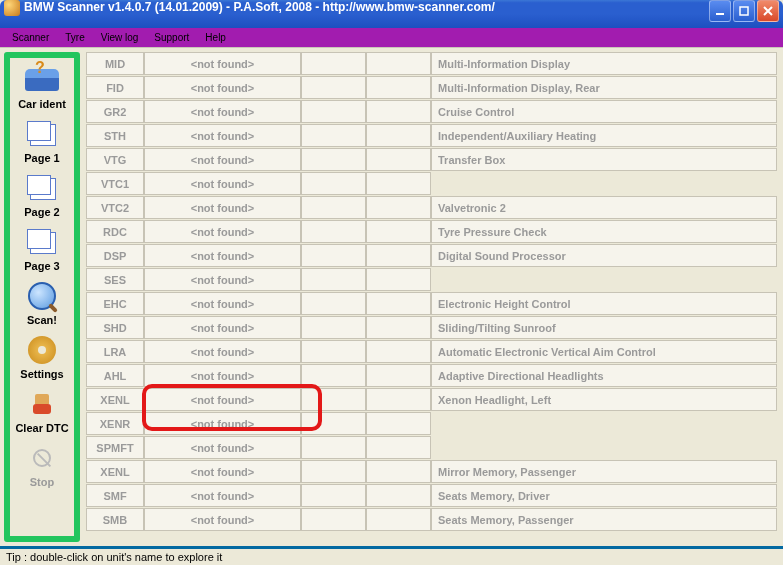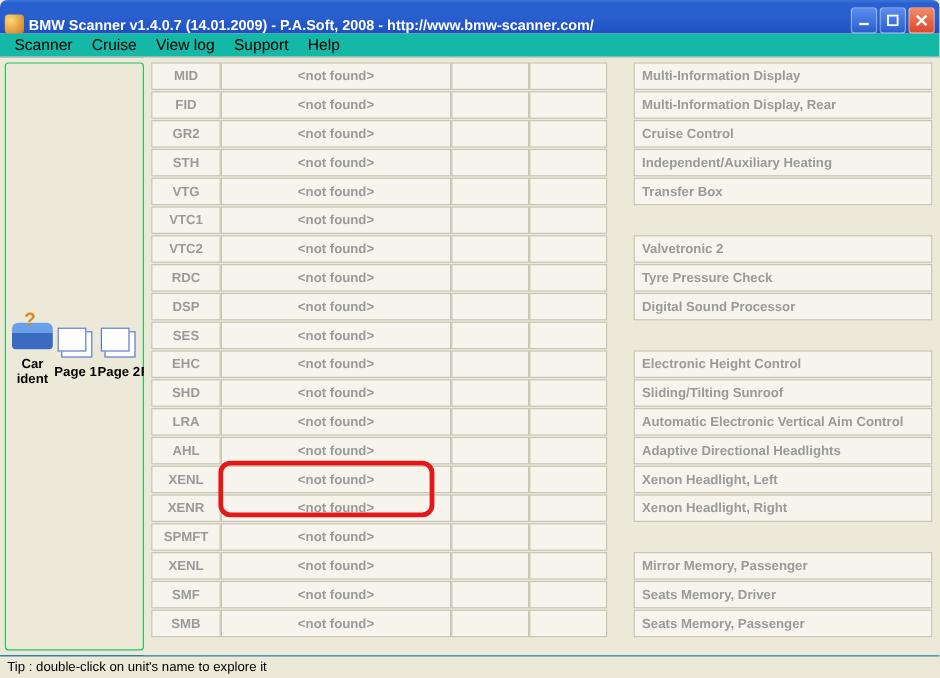--- a/index.html
+++ b/index.html
@@ -9,21 +9,21 @@
     font-size: 11px;
     background: #ece9d8;
     width: 783px;
     height: 565px;
     overflow: hidden;
   }
   .titlebar {
     background: linear-gradient(to bottom, #3b77d6 0%, #2a5fcf 10%, #2a5fcf 50%, #1d4fc0 100%);
     height: 28px;
     display: flex;
-    align-items: flex-end;
+    align-items: flex-start;
     padding: 0 4px;
     color: #fff;
     font-weight: bold;
     font-size: 12px;
     border-radius: 6px 6px 0 0;
   }
   .titlebar .appicon {
     width: 16px; height: 16px;
     background: radial-gradient(circle at 30% 30%, #ffd77a, #c97a1a);
     border-radius: 3px;
@@ -41,45 +41,45 @@
     align-items: center;
     justify-content: center;
     color: #fff;
     font-weight: bold;
     font-size: 13px;
   }
   .winbtn.min, .winbtn.max { background: linear-gradient(to bottom,#5a8cf0,#2a5fcf); }
   .winbtn.close { background: linear-gradient(to bottom,#f08a6a,#d94a2a); }
   .winbtn svg { width: 12px; height: 12px; }
   .menubar {
-    background: #14b8a6;
+    background: #a21caf;
     height: 20px;
     display: flex;
     align-items: center;
     padding: 0 4px;
     border-bottom: 1px solid #cac6b8;
-    font-size: 13px;
+    font-size: 10px;
     gap: 0;
   }
   .menuitem {
     padding: 2px 8px;
     cursor: default;
   }
   .content {
     display: flex;
     height: calc(565px - 28px - 20px - 19px);
   }
   .sidebar {
-    width: 116px;
+    width: 76px;
     background: #ece9d8;
     display: flex;
-    flex-direction: row;
+    flex-direction: column;
     align-items: center;
     padding: 6px 4px;
-    border: 1px solid #22c55e;
+    border: 6px solid #22c55e;
     margin: 4px 0 4px 4px;
     border-radius: 3px;
   }
   .side-item {
     width: 90px;
     text-align: center;
     margin-bottom: 8px;
     cursor: default;
   }
   .side-item.disabled { color: #9a9a9a; }
@@ -112,35 +112,35 @@
     display: flex;
     align-items: center;
     padding: 0 6px;
     color: #9a9a9a;
     font-weight: bold;
     font-size: 11px;
     overflow: hidden;
     white-space: nowrap;
   }
   .c-abbr { width: 58px; justify-content: center; }
-  .c-stat { width: 192px; justify-content: center; }
+  .c-stat { width: 157px; justify-content: center; }
   .c-empty1 { width: 65px; }
   .c-empty2 { width: 65px; }
-  .c-desc { flex: 1; justify-content: flex-start; margin-left: 22px; }
+  .c-desc { flex: 1; justify-content: flex-start; }
   .highlight-box {
     position: absolute;
     border: 4px solid #e31818;
     border-radius: 10px;
     pointer-events: none;
   }
   .main-wrapper { position: relative; flex: 1; display:flex;}
   .statusbar {
     height: 19px;
     background: #ece9d8;
-    border-top: 1px solid #0369a1;
+    border-top: 3px solid #0369a1;
     padding: 2px 6px;
     font-size: 11px;
     display: flex;
     align-items: center;
   }
   
   .icon-car {
     width:34px;height:22px;background:linear-gradient(to bottom,#6aa0e8 40%,#3a6bc0 40%);border-radius:5px 5px 3px 3px;position:relative;
   }
   .icon-car::after{content:"?";position:absolute;top:-10px;left:10px;font-weight:bold;color:#d98a1a;font-size:16px;}
@@ -185,21 +185,21 @@
   </div>
   <div class="winbtn close">
     <svg viewBox="0 0 12 12">
         <path d="M2 2 L10 10 M10 2 L2 10" stroke="#fff" stroke-width="2"></path>
       </svg>
   </div>
 </div>
 
 <div class="menubar">
   <div class="menuitem">Scanner</div>
-  <div class="menuitem">Cruise</div>
+  <div class="menuitem">Tyre</div>
   <div class="menuitem">View log</div>
   <div class="menuitem">Support</div>
   <div class="menuitem">Help</div>
 </div>
 
 <div class="content">
   <div class="sidebar">
     <div class="side-item">
       <div class="side-icon">
           <div class="icon-car"></div>
@@ -354,21 +354,20 @@
             <div class="cell c-stat">&lt;not found&gt;</div>
             <div class="cell c-empty1"></div>
             <div class="cell c-empty2"></div>
             <div class="cell c-desc">Xenon Headlight, Left</div>
           </div>
           <div class="row">
             <div class="cell c-abbr">XENR</div>
             <div class="cell c-stat">&lt;not found&gt;</div>
             <div class="cell c-empty1"></div>
             <div class="cell c-empty2"></div>
-            <div class="cell c-desc">Xenon Headlight, Right</div>
           </div>
           <div class="row">
             <div class="cell c-abbr">SPMFT</div>
             <div class="cell c-stat">&lt;not found&gt;</div>
             <div class="cell c-empty1"></div>
             <div class="cell c-empty2"></div>
           </div>
           <div class="row">
             <div class="cell c-abbr">XENL</div>
             <div class="cell c-stat">&lt;not found&gt;</div>

